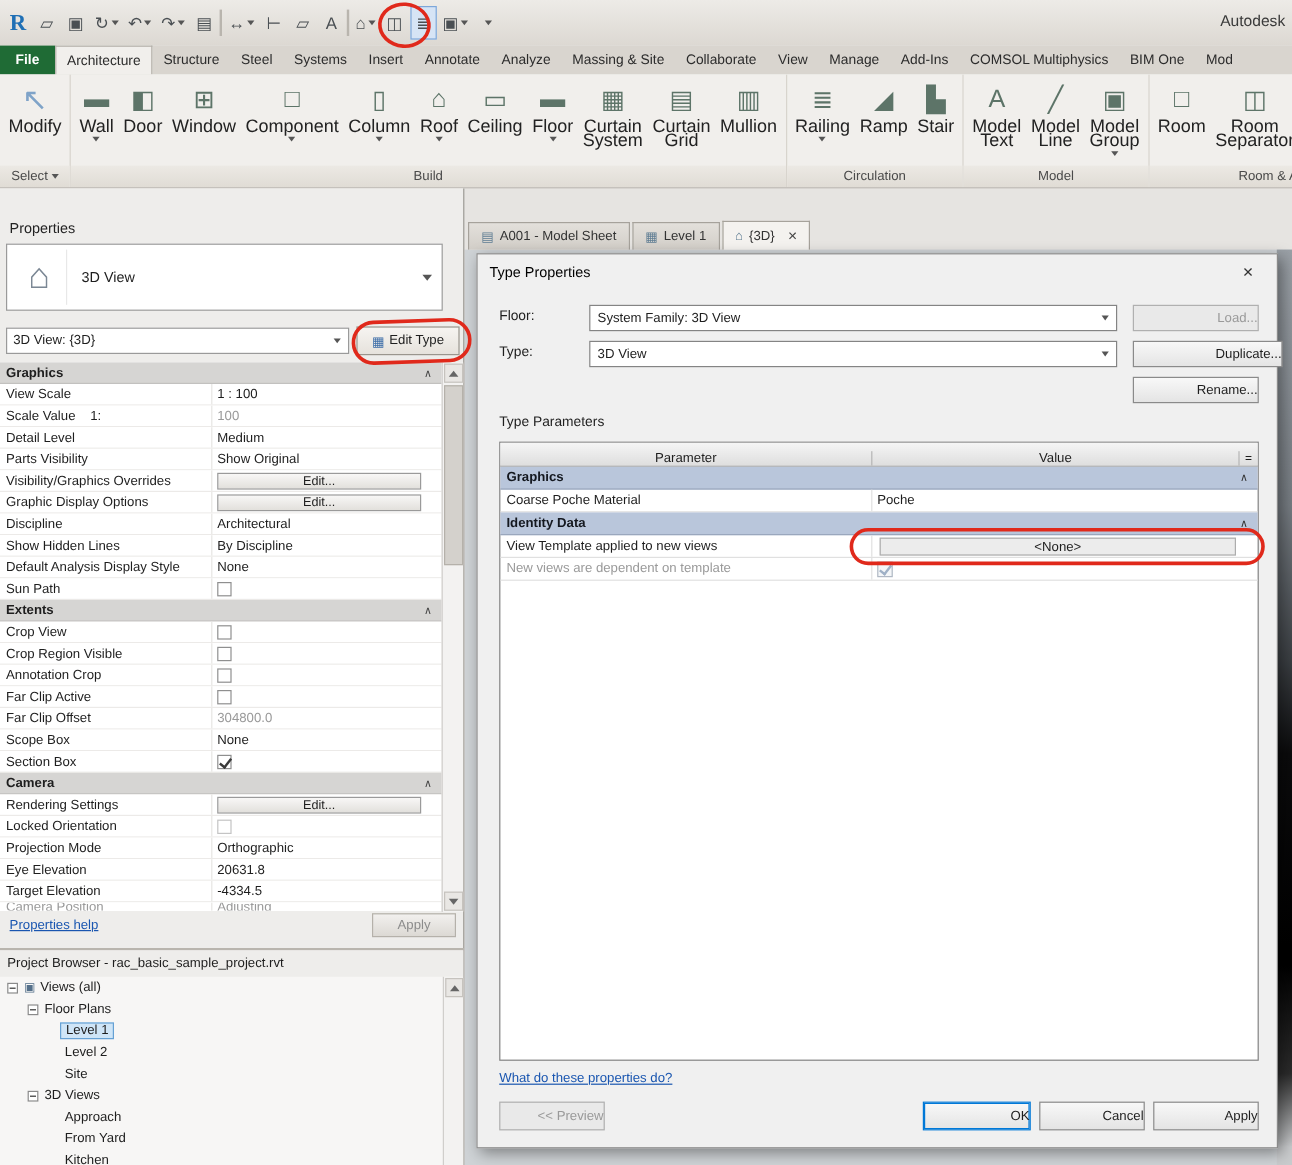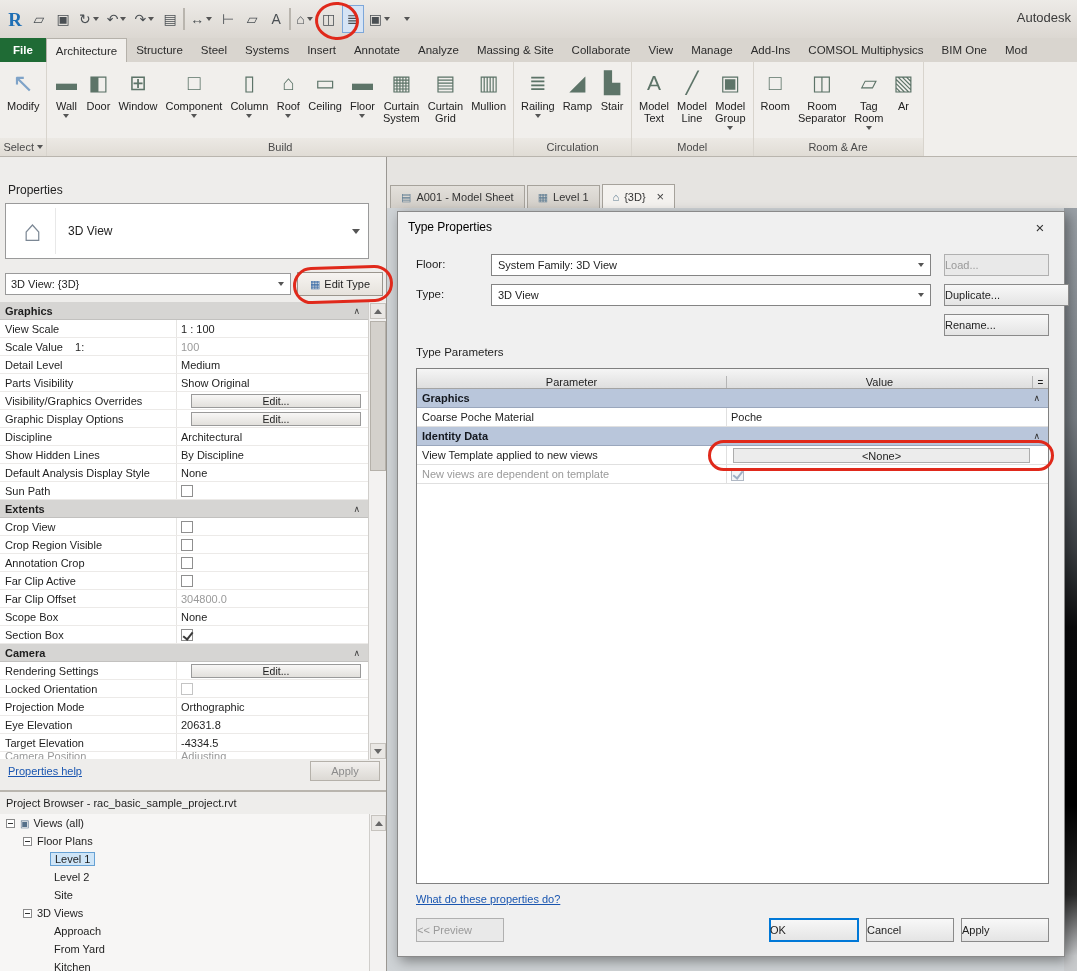--- a/index.html
+++ b/index.html
@@ -38,21 +38,21 @@
   .rgroup { display:flex; flex-direction:column; border-right:1px solid #d8d4cd; }
   .grp-buttons { flex:1; display:flex; align-items:flex-start; padding:2px 3px 0; }
   .grp-label { height:18px; line-height:18px; text-align:center; color:#4a4a4a; font-size:11px;
                background:linear-gradient(#ece9e4,#e0dcd5); display:flex; align-items:center; justify-content:center; gap:3px; }
   .gcaret { width:0; height:0; border-left:3.5px solid transparent; border-right:3.5px solid transparent;
             border-top:4px solid #555; }
   .rbtn { display:flex; flex-direction:column; align-items:center; padding:2px 4px 0;
           min-width:32px; height:74px; }
   .ricon { height:34px; display:flex; align-items:center; font-size:21px; color:#5d7468; }
   .rbtn.modify .ricon { font-size:26px; color:#7fa3c8; }
-  .rlabel { display:flex; flex-direction:column; align-items:center; font-size:11px; line-height:12px; color:#222; }
+  .rlabel { display:flex; flex-direction:column; align-items:center; font-size:15px; line-height:12px; color:#222; }
   .l2:empty { display:none; }
   .rcaret { display:none; width:0; height:0; border-left:3.5px solid transparent;
             border-right:3.5px solid transparent; border-top:4px solid #555; margin-top:2px; }
   .rbtn.caret .rcaret { display:block; }
 
   
   .canvas { position:absolute; left:387px; top:157px; right:0; bottom:0; background:#e6e4e1; }
   .canvas-inner { position:absolute; left:387px; top:208px; right:0; bottom:0; background:#cfd3d6; }
   .right-strip { position:absolute; left:1064px; width:13px; top:208px; bottom:0;
     background:linear-gradient(180deg,#9aa0a6 0%,#767c82 28%,#3a3e42 45%,#0b0b0c 55%,#000 78%,#2c2c2c 90%,#c9cbcd 98%); }
@@ -87,21 +87,21 @@
   .et-icon { color:#3c6da8; font-size:11px; }
 
   .pgrid { position:absolute; left:0; top:145px; width:368px; background:#fff; }
   .prow { height:18px; display:flex; align-items:center; border-bottom:1px solid #eceae8; background:#fff; }
   .prow .lbl { width:177px; height:100%; display:flex; align-items:center; padding-left:5px;
                border-right:1px solid #e6e5e3; overflow:hidden; white-space:nowrap; }
   .prow .val { flex:1; height:100%; display:flex; align-items:center; padding-left:4px; overflow:hidden; }
   .vtext, .vbtn, .vcbx, .chev { display:none; }
   .kind-text .vtext { display:block; white-space:nowrap; }
   .kind-btn .vbtn { display:block; width:170px; text-align:center; border:1px solid #9a9a9a;
-                    background:linear-gradient(#f8f7f6,#e2e0dc); height:14px; line-height:13px; font-size:10.5px;margin-left:10px; }
+                    background:linear-gradient(#f8f7f6,#e2e0dc); height:14px; line-height:13px; font-size:10.5px; }
   .kind-check .vcbx { display:block; width:12px; height:12px; border:1px solid #8f8f8f; background:#fff; position:relative; }
   .prow.checked .vcbx::after { content:""; position:absolute; left:3px; top:0; width:4px; height:8px;
                                border:solid #3a3a3a; border-width:0 2px 2px 0; transform:rotate(38deg); }
   .prow.grayed .vtext { color:#9a9a9a; }
   .prow.grayed .vcbx { border-color:#c4c4c4; }
   .prow.kind-header { background:#d6d5d3; border-bottom:1px solid #c2c1bf; font-weight:bold; }
   .prow.kind-header .lbl { border-right:none; flex:1; }
   .prow.kind-header .chev { display:block; margin-left:auto; margin-right:8px; font-size:9px;
                             color:#444; font-weight:normal; }
   .prow.clipped { height:7px; overflow:hidden; border-bottom:none; color:#9a9a9a; }
@@ -139,21 +139,21 @@
   .dlg-title { height:30px; display:flex; align-items:center; padding:0 10px; font-size:12px; color:#000; }
   .dlg-close { margin-left:auto; width:28px; height:22px; display:flex; align-items:center; justify-content:center;
                font-size:15px; color:#333; }
   .fld-label { position:absolute; left:18px; font-size:11.5px; }
   .f-family { top:46px; } .f-type { top:76px; }
   .combo { position:absolute; left:93px; width:440px; height:22px; background:#fff; border:1px solid #848484;
            line-height:20px; padding-left:6px; font-size:11px; }
   .c-family { top:42px; } .c-type { top:72px; }
   .combo-caret2 { position:absolute; right:6px; top:8px; width:0; height:0;
                   border-left:3.5px solid transparent; border-right:3.5px solid transparent; border-top:4px solid #555; }
-  .dbtn { position:absolute; height:22px; text-align:left; line-height:20px; font-size:11px;
+  .dbtn { position:absolute; height:22px; text-align:right; line-height:20px; font-size:11px;
           background:linear-gradient(#f8f8f8,#e4e4e4); border:1px solid #8a8a8a; }
   .dbtn.disabled { color:#9a9a9a; background:#e9e9e9; border-color:#b0b0b0; }
   .b-load { left:546px; top:42px; width:105px; }
   .b-dup  { left:546px; top:72px; width:125px; }
   .b-ren  { left:546px; top:102px; width:105px; }
   .tp-label { position:absolute; left:18px; top:134px; font-size:11.5px; }
   .dtable { position:absolute; left:18px; top:156px; width:633px; height:516px; background:#fff; border:1px solid #808080; }
   .dthead { height:20px; display:flex; background:linear-gradient(#f5f5f5,#dedede); border-bottom:1px solid #a3a3a3;align-items:flex-end; }
   .th { display:flex; align-items:center; justify-content:center; font-size:11px; border-right:1px solid #b5b5b5; }
   .th-param { width:310px; } .th-value { flex:1; } .th-eq { width:15px; border-right:none; font-size:10px; }

